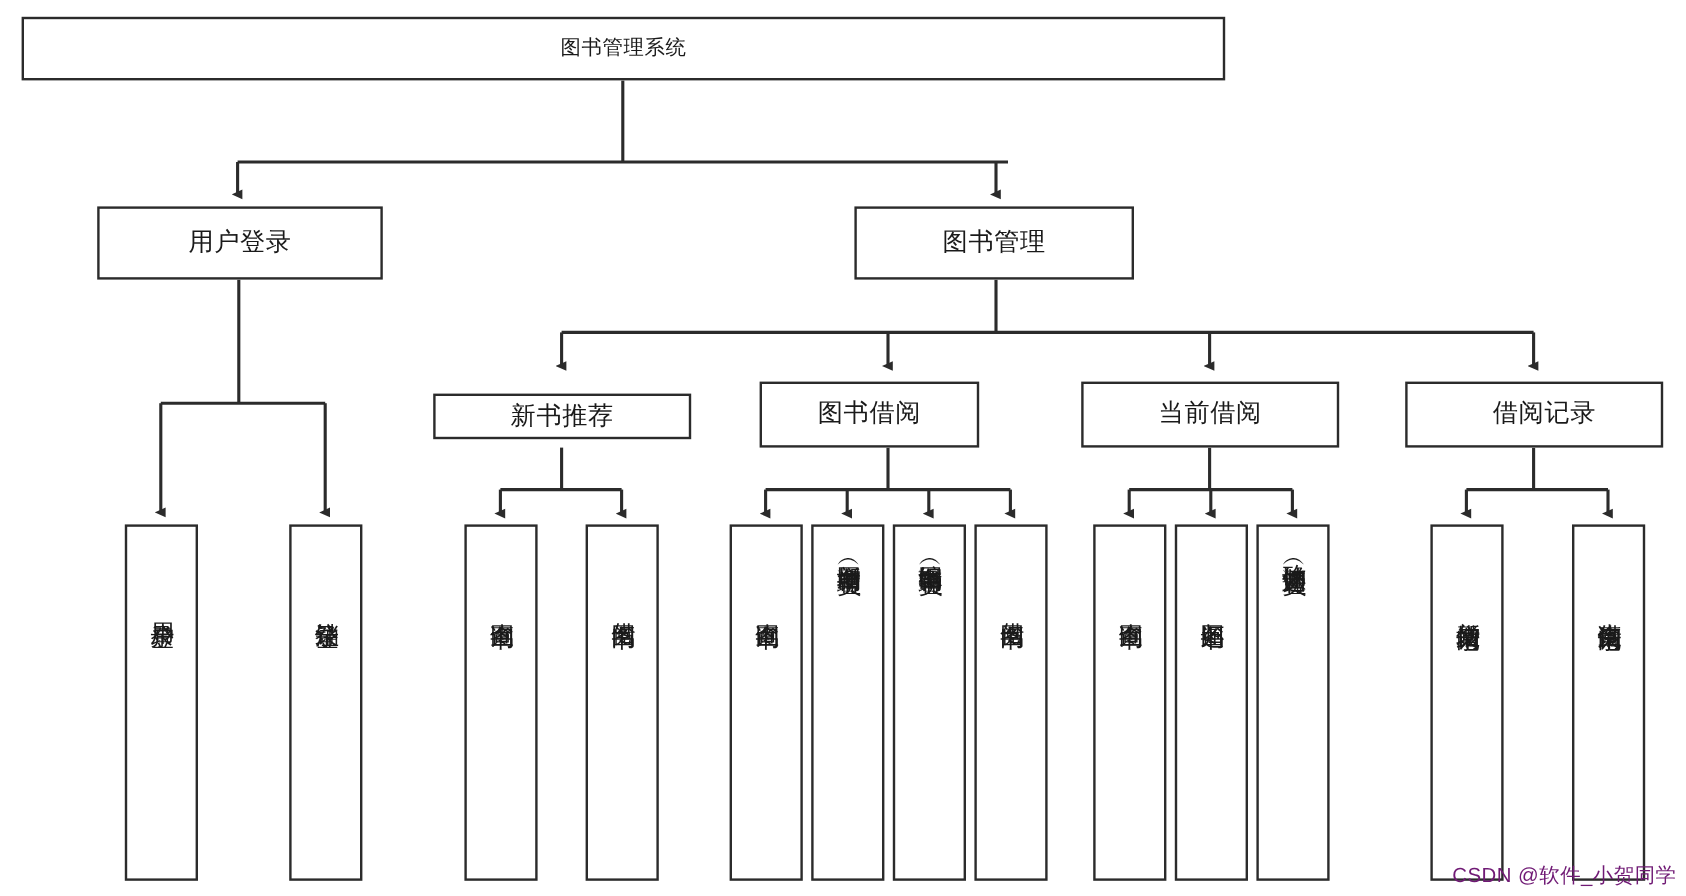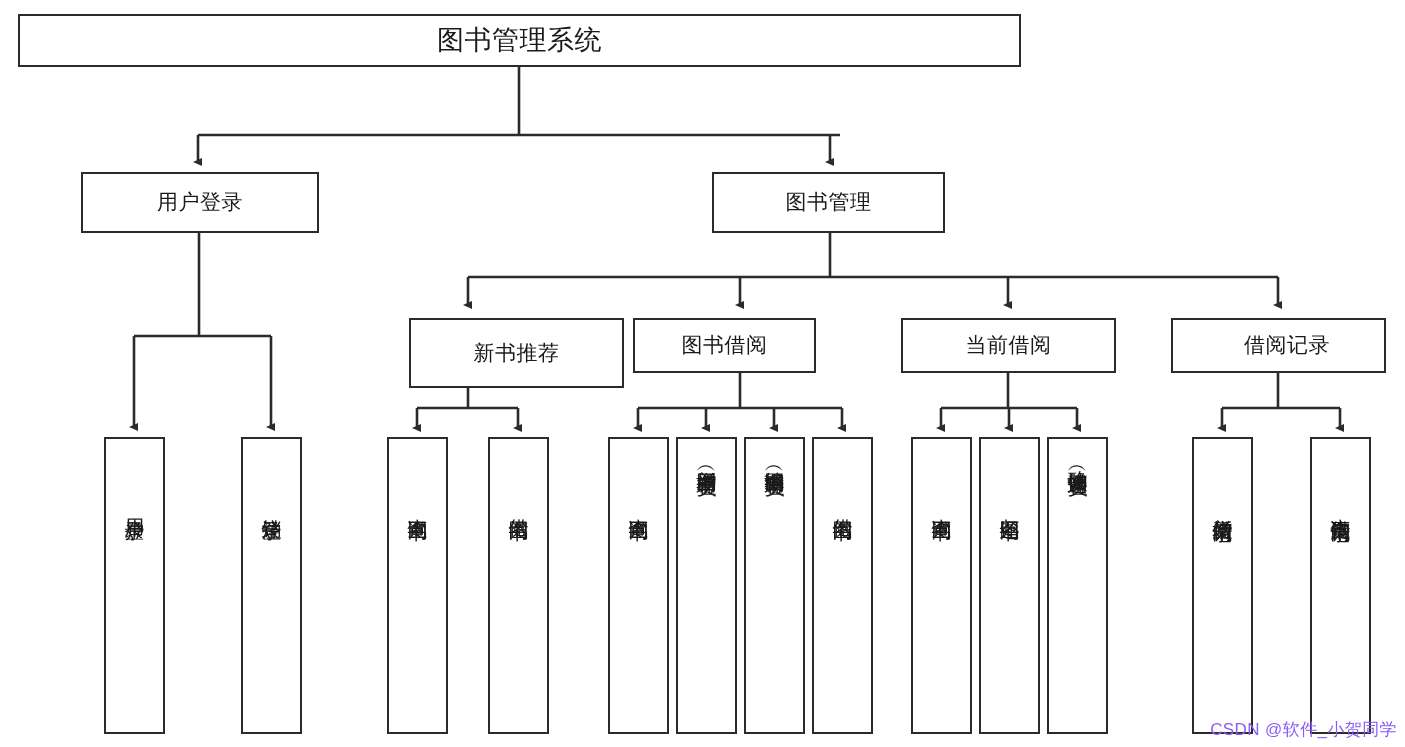--- a/index.html
+++ b/index.html
@@ -40,21 +40,21 @@
     display: block;
     text-align: center;
     line-height: 1.18;
     white-space: nowrap;
   }
   .node.horizontal .node-label {
     font-size: 21px;
     letter-spacing: 0.5px;
   }
   .node.root .node-label {
-    font-size: 27px;
+    font-size: 17px;
     letter-spacing: 0.5px;
   }
   .node.vertical {
     align-items: flex-start;
     justify-content: center;
     padding-top: 12px;
   }
   .node.vertical .node-label {
     writing-mode: vertical-rl;
     text-orientation: upright;
@@ -68,21 +68,21 @@
     padding-top: 52px;
   }
   .node.vertical.tall .node-label {
     padding-top: 4px;
   }
   #watermark {
     position: absolute;
     right: 8px;
     bottom: 6px;
     font-size: 17px;
-    color: #8b5cf6;
+    color: #701a75;
     letter-spacing: 0.4px;
     user-select: none;
     text-align: right;
   }
 </style>
 </head>
 <body>
 
 <div id="diagram-root">
 
@@ -140,21 +140,21 @@
     <span class="node-label">图书管理系统</span>
   </div>
 
   <div class="node horizontal" style="left:81px; top:172px; width:238px; height:61px;">
     <span class="node-label">用户登录</span>
   </div>
   <div class="node horizontal" style="left:712px; top:172px; width:233px; height:61px;">
     <span class="node-label">图书管理</span>
   </div>
 
-  <div class="node horizontal" style="left:361px; top:318px; width:215px; height:70px;margin-left:48px;">
+  <div class="node horizontal" style="left:361px; top:328px; width:215px; height:38px;">
     <span class="node-label">新书推荐</span>
   </div>
   <div class="node horizontal" style="left:633px; top:318px; width:183px; height:55px;">
     <span class="node-label">图书借阅</span>
   </div>
   <div class="node horizontal" style="left:901px; top:318px; width:215px; height:55px;justify-content:center;">
     <span class="node-label">当前借阅</span>
   </div>
   <div class="node horizontal" style="left:1171px; top:318px; width:215px; height:55px;padding-left:17px;">
     <span class="node-label">借阅记录</span>

